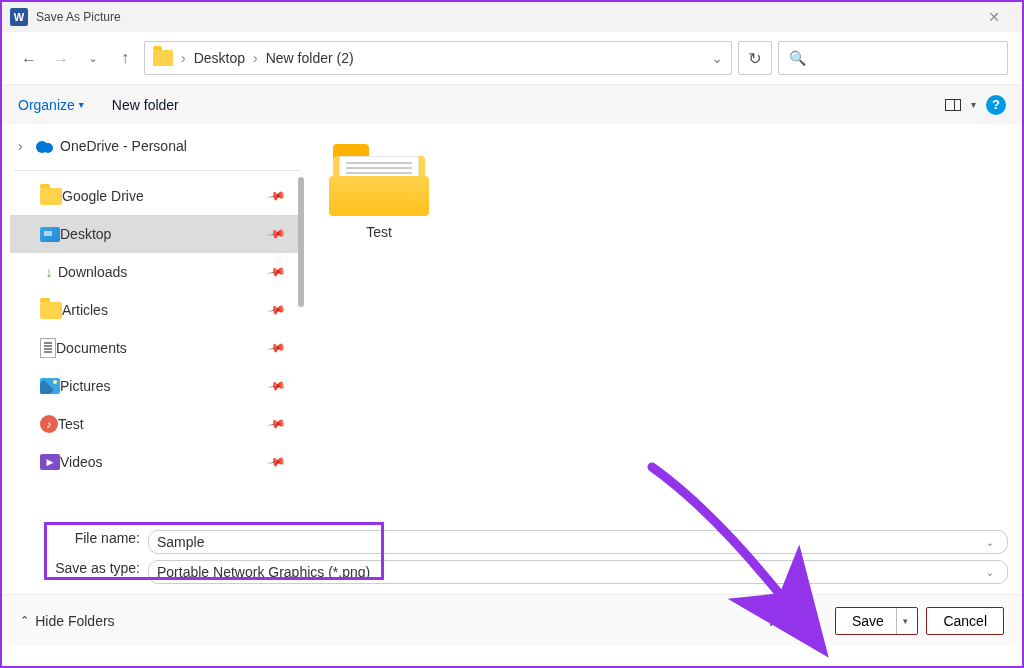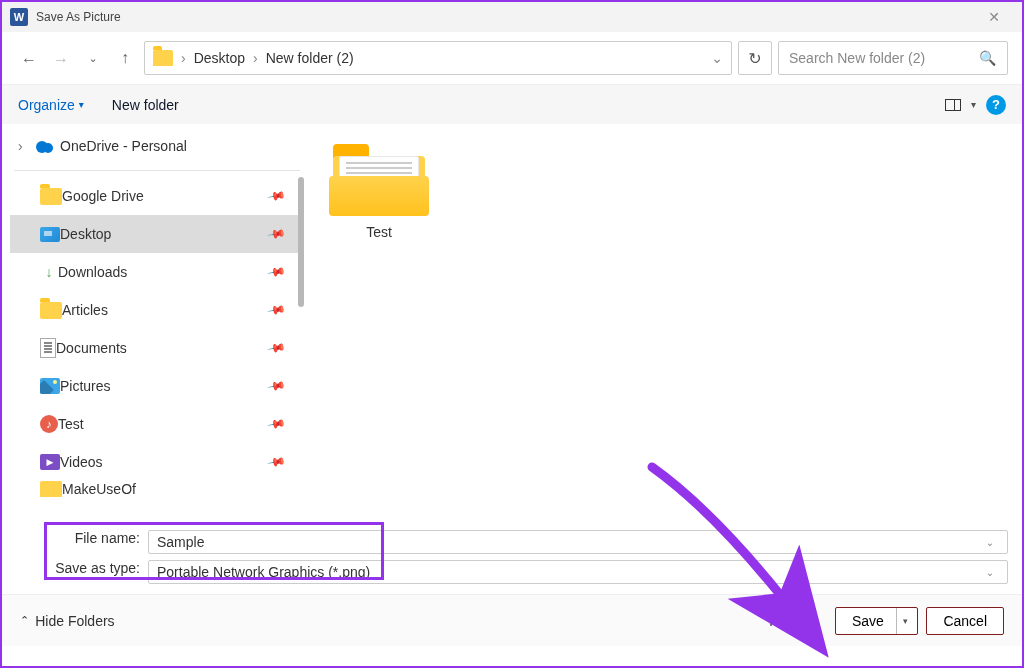--- a/index.html
+++ b/index.html
@@ -71,21 +71,21 @@
 .bf-paper { position: absolute; left: 10px; right: 10px; top: 14px; height: 36px; background: #fefefe; border: 1px solid #e6e6e6; border-radius: 2px; }
 .bf-paper::before { content: ""; position: absolute; left: 6px; top: 5px; right: 6px; height: 2px; background: #ccc; box-shadow: 0 5px #ccc, 0 10px #ccc, 0 15px #ccc; }
 .bf-front { position: absolute; left: 0; right: 0; bottom: 0; height: 40px; background: linear-gradient(#ffd24c, #ffc21e); border-radius: 4px; }
 .fitem-lbl { font-size: 14px; color: #333; }
 
 
 .inputs { padding: 10px 14px 4px; position: relative; }
 .highlight-box { position: absolute; left: 42px; top: 2px; width: 340px; height: 58px; border: 3px solid #9333ea; pointer-events: none; z-index: 5; }
 .irow { display: flex; align-items: flex-start; height: 26px; margin-bottom: 4px; }
 .irow label { width: 132px; text-align: right; padding-right: 8px; font-size: 14px; color: #333; }
-.irow .inp { flex: 1; height: 24px; border: 1px solid #ccc; padding: 4px 8px; font-size: 14px; color: #333; display: flex; align-items: center; border-radius: 2px; }
+.irow .inp { flex: 1; height: 24px; border: 1px solid #ccc; padding: 4px 8px; font-size: 14px; color: #333; display: flex; align-items: center; border-radius: 10px; }
 .irow .dd { width: 18px; text-align: center; color: #888; font-size: 10px; }
 
 
 .btnrow { height: 52px; border-top: 1px solid #eee; background: #fafafa; display: flex; align-items: center; padding: 0 18px; font-size: 14px; }
 .hide-f { display: flex; align-items: center; gap: 6px; color: #333; cursor: pointer; }
 .btnrow .spacer { flex: 1; }
 .tools { display: flex; align-items: center; gap: 1px; margin-right: 22px; color: #333; cursor: pointer; }
 .btn { height: 28px; border: 1px solid #7f1d1d; background: #fff; padding: 0 16px; display: inline-flex; align-items: center; font-size: 14px; margin-left: 8px; cursor: pointer; border-radius: 2px; }
 .btn.split { padding-right: 4px; }
 .btn.split .ddv { border-left: 1px solid #bbb; margin-left: 12px; padding: 0 6px; height: 100%; display: inline-flex; align-items: center; font-size: 9px; color: #555; }
@@ -110,21 +110,20 @@
   <div class="crumb">
     <span class="fld-ico"></span>
     <span class="sep">›</span>
     <span>Desktop</span>
     <span class="sep">›</span>
     <span>New folder (2)</span>
     <span class="ddown">⌄</span>
   </div>
   <span class="refresh-btn">↻</span>
   <div class="search">
-    <span class="grow">Search New folder (2)</span>
     <span style="color:#666">🔍</span>
   </div>
 </div>
 
 <div class="toolrow">
   <span class="org">
     <span>Organize</span>
     <span style="font-size:10px">▾</span>
   </span>
   <span class="newf">New folder</span>
@@ -176,24 +175,20 @@
       </div>
       <div class="li">
         <span class="mus-ico">♪</span>
         <span>Test</span>
         <span class="pin">📌</span>
       </div>
       <div class="li">
         <span class="vid-ico">▶</span>
         <span>Videos</span>
         <span class="pin">📌</span>
-      </div>
-      <div class="li cut">
-        <span class="fico"></span>
-        <span>MakeUseOf</span>
       </div>
     </div>
   </div>
 
   <div class="content">
     <div class="folder-item">
       <div class="big-folder">
         <div class="bf-tab"></div>
         <div class="bf-back"></div>
         <div class="bf-paper"></div>

